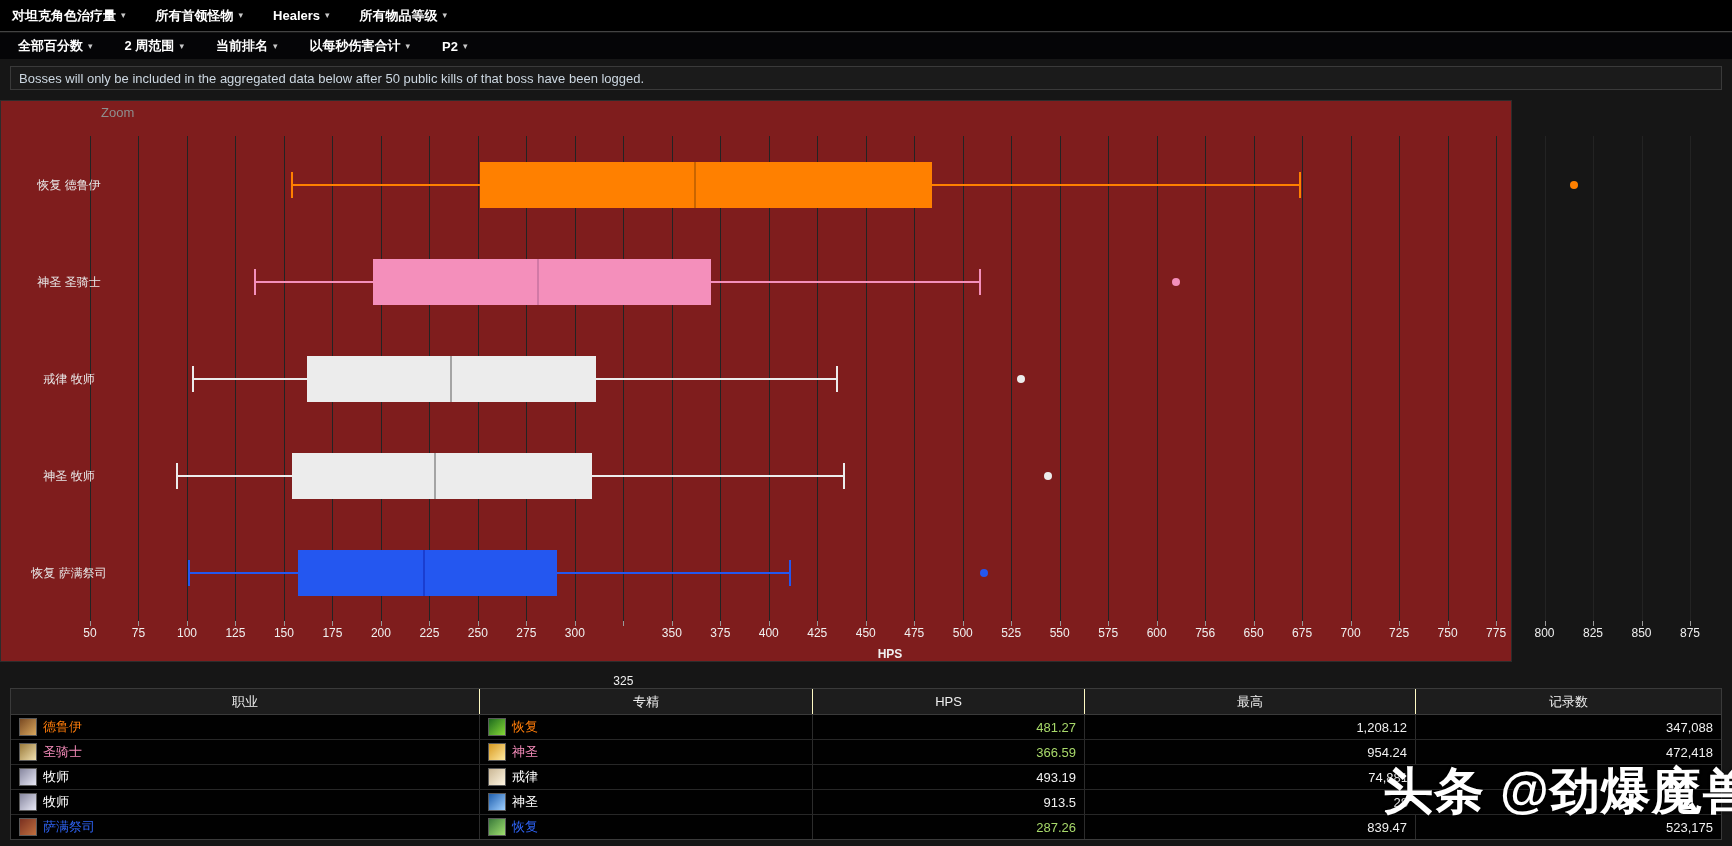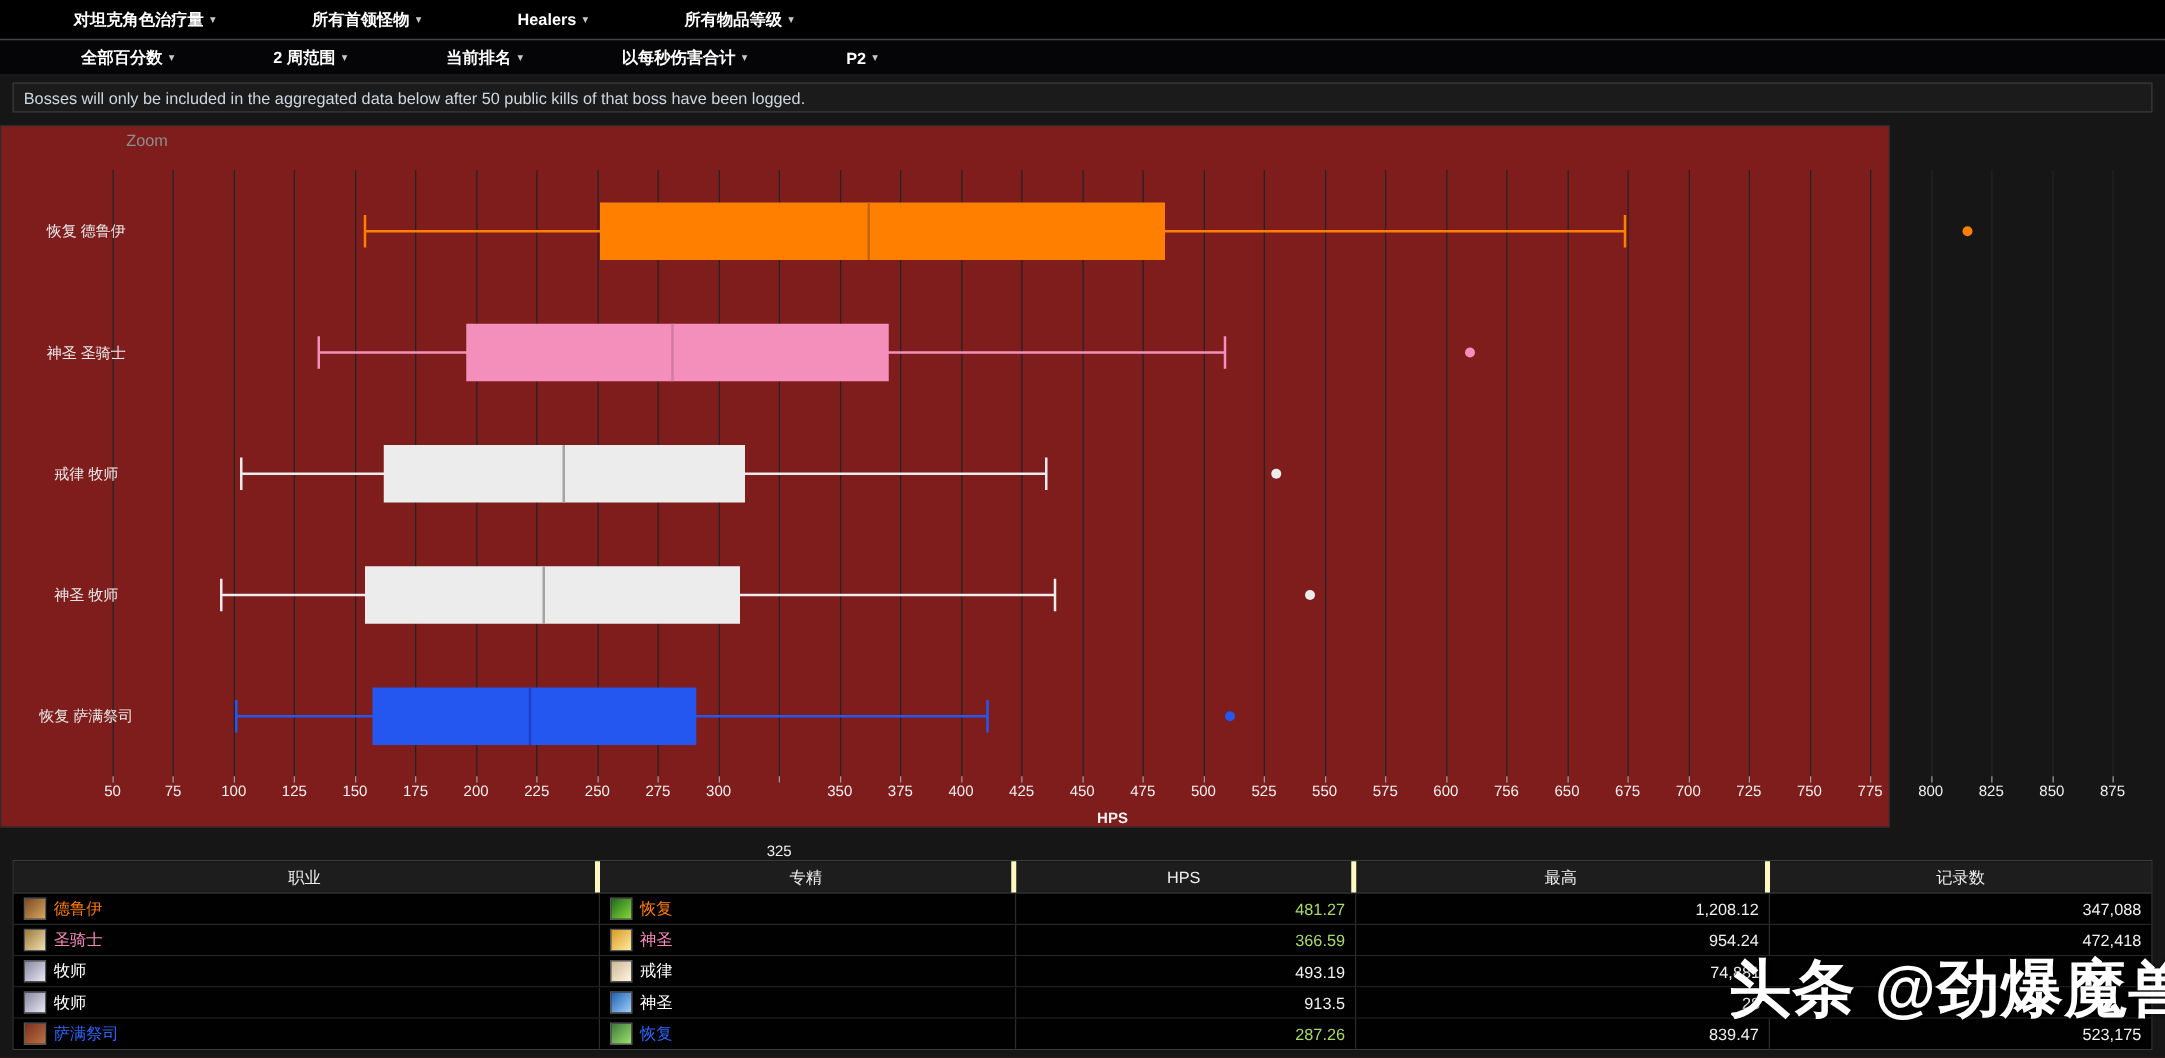--- a/index.html
+++ b/index.html
@@ -4,21 +4,21 @@
 <style>
   html,body{margin:0;padding:0;background:#161616;width:1732px;height:846px;overflow:hidden;
     font-family:"Liberation Sans","DejaVu Sans",sans-serif;-webkit-font-smoothing:antialiased;}
   #app{position:absolute;inset:0;}
 
   
   .nav1{position:absolute;left:0;top:0;width:1732px;height:32px;background:#000;
     border-bottom:1px solid #434343;display:flex;align-items:center;padding-left:12px;gap:30px;box-sizing:border-box;}
   .nav2{position:absolute;left:0;top:33px;width:1732px;height:26px;background:#050507;
     display:flex;align-items:center;padding-left:18px;gap:32px;box-sizing:border-box;}
-  .nav-item{display:flex;align-items:center;gap:5px;color:#fff;font-size:13px;font-weight:700;cursor:pointer;white-space:nowrap;margin-left:47px;}
+  .nav-item{display:flex;align-items:center;gap:5px;color:#fff;font-size:13px;font-weight:700;cursor:pointer;white-space:nowrap;}
   .caret{font-size:9px;color:#c8c8c8;line-height:1;}
 
   
   .notice{position:absolute;left:10px;top:66px;width:1712px;height:24px;background:#1b1b1b;
     border:1px solid #3a3a3a;box-sizing:border-box;display:flex;align-items:center;padding-left:8px;}
   .notice span{color:#ccd7e1;font-size:13px;}
 
   
   .chart{position:absolute;left:0;top:100px;width:1512px;height:562px;background:#7f1d1d;
     border:1px solid #2c2c2c;box-sizing:border-box;}
@@ -33,21 +33,21 @@
   .whisker{position:absolute;height:2px;}
   .cap{position:absolute;width:2px;height:26px;transform:translateX(-50%);}
   .bpbox{position:absolute;height:46px;cursor:pointer;}
   .median{position:absolute;width:2px;height:46px;transform:translateX(-50%);}
   .outlier{position:absolute;width:8px;height:8px;border-radius:50%;transform:translateX(-50%);cursor:pointer;}
 
   
   .table{position:absolute;left:10px;top:688px;width:1712px;border:1px solid #3a3a3a;box-sizing:border-box;background:#010101;}
   .trow{display:grid;grid-template-columns:469px 333px 272px 331px 305px;}
   .thead{background:#1d1d1d;border-bottom:1px solid #3a3a3a;}
-  .th{height:25px;line-height:25px;text-align:center;color:#efefef;font-size:13px;border-right:4px solid #fef9c3;}
+  .th{height:25px;line-height:25px;text-align:center;color:#efefef;font-size:13px;border-right:1px solid #fef9c3;}
   .th:last-child{border-right:none;}
   .tbody .trow{border-bottom:1px solid #272727;background:#010101;}
   .tbody .trow:last-child{border-bottom:none;}
   .td{height:24px;display:flex;align-items:center;border-right:1px solid #2c2c2c;box-sizing:border-box;
       font-size:13px;padding:0 8px;overflow:hidden;}
   .td:last-child{border-right:none;}
   .td.num{justify-content:flex-end;color:#f0f0f0;}
   .td.hps{justify-content:flex-end;}
   .cell-icon{width:18px;height:18px;border:1px solid #5a5a5a;box-sizing:border-box;margin-right:6px;flex:0 0 auto;}
   .cell-link{cursor:pointer;white-space:nowrap;}

